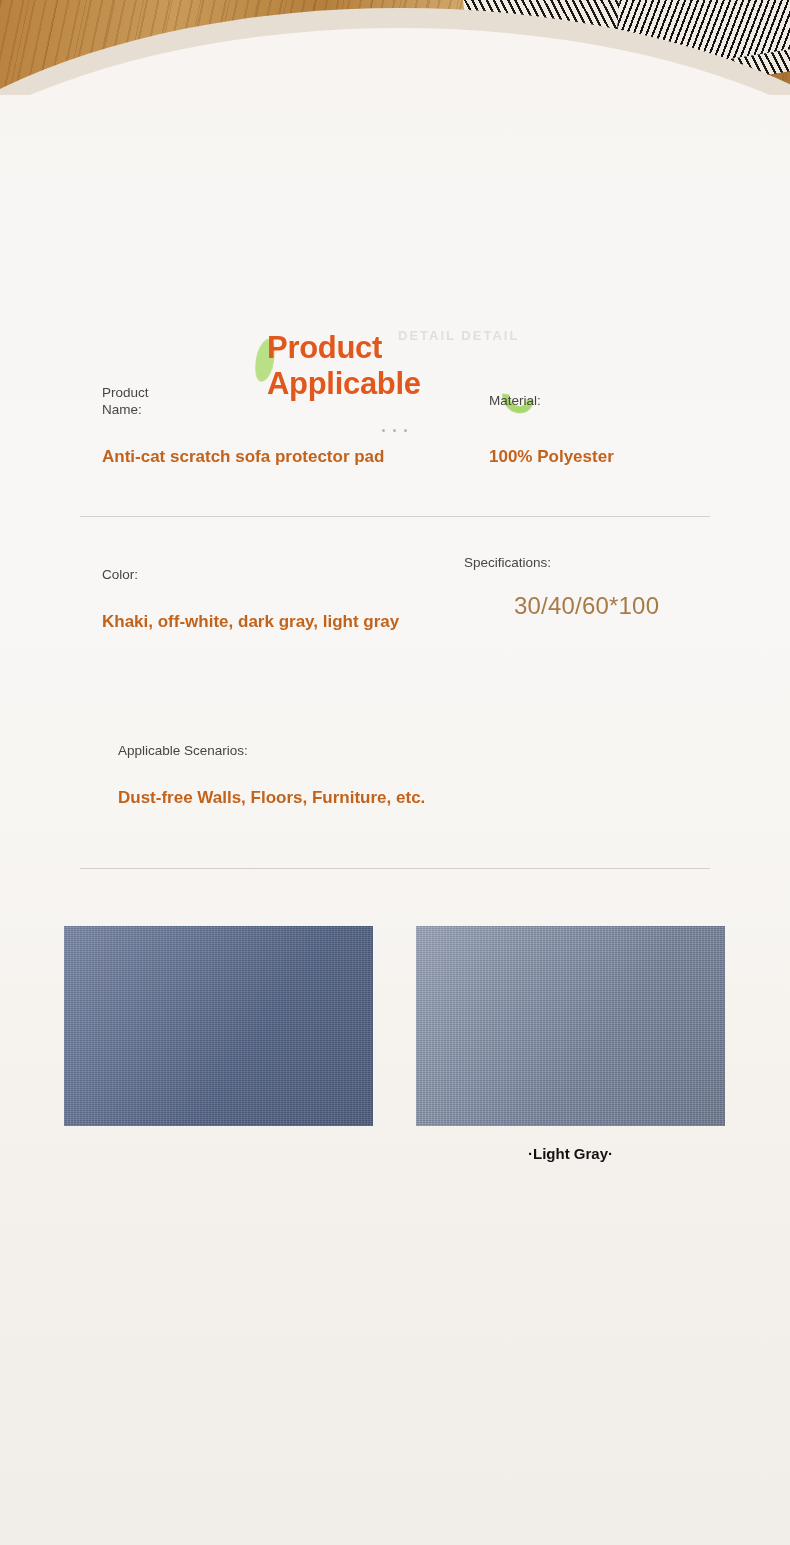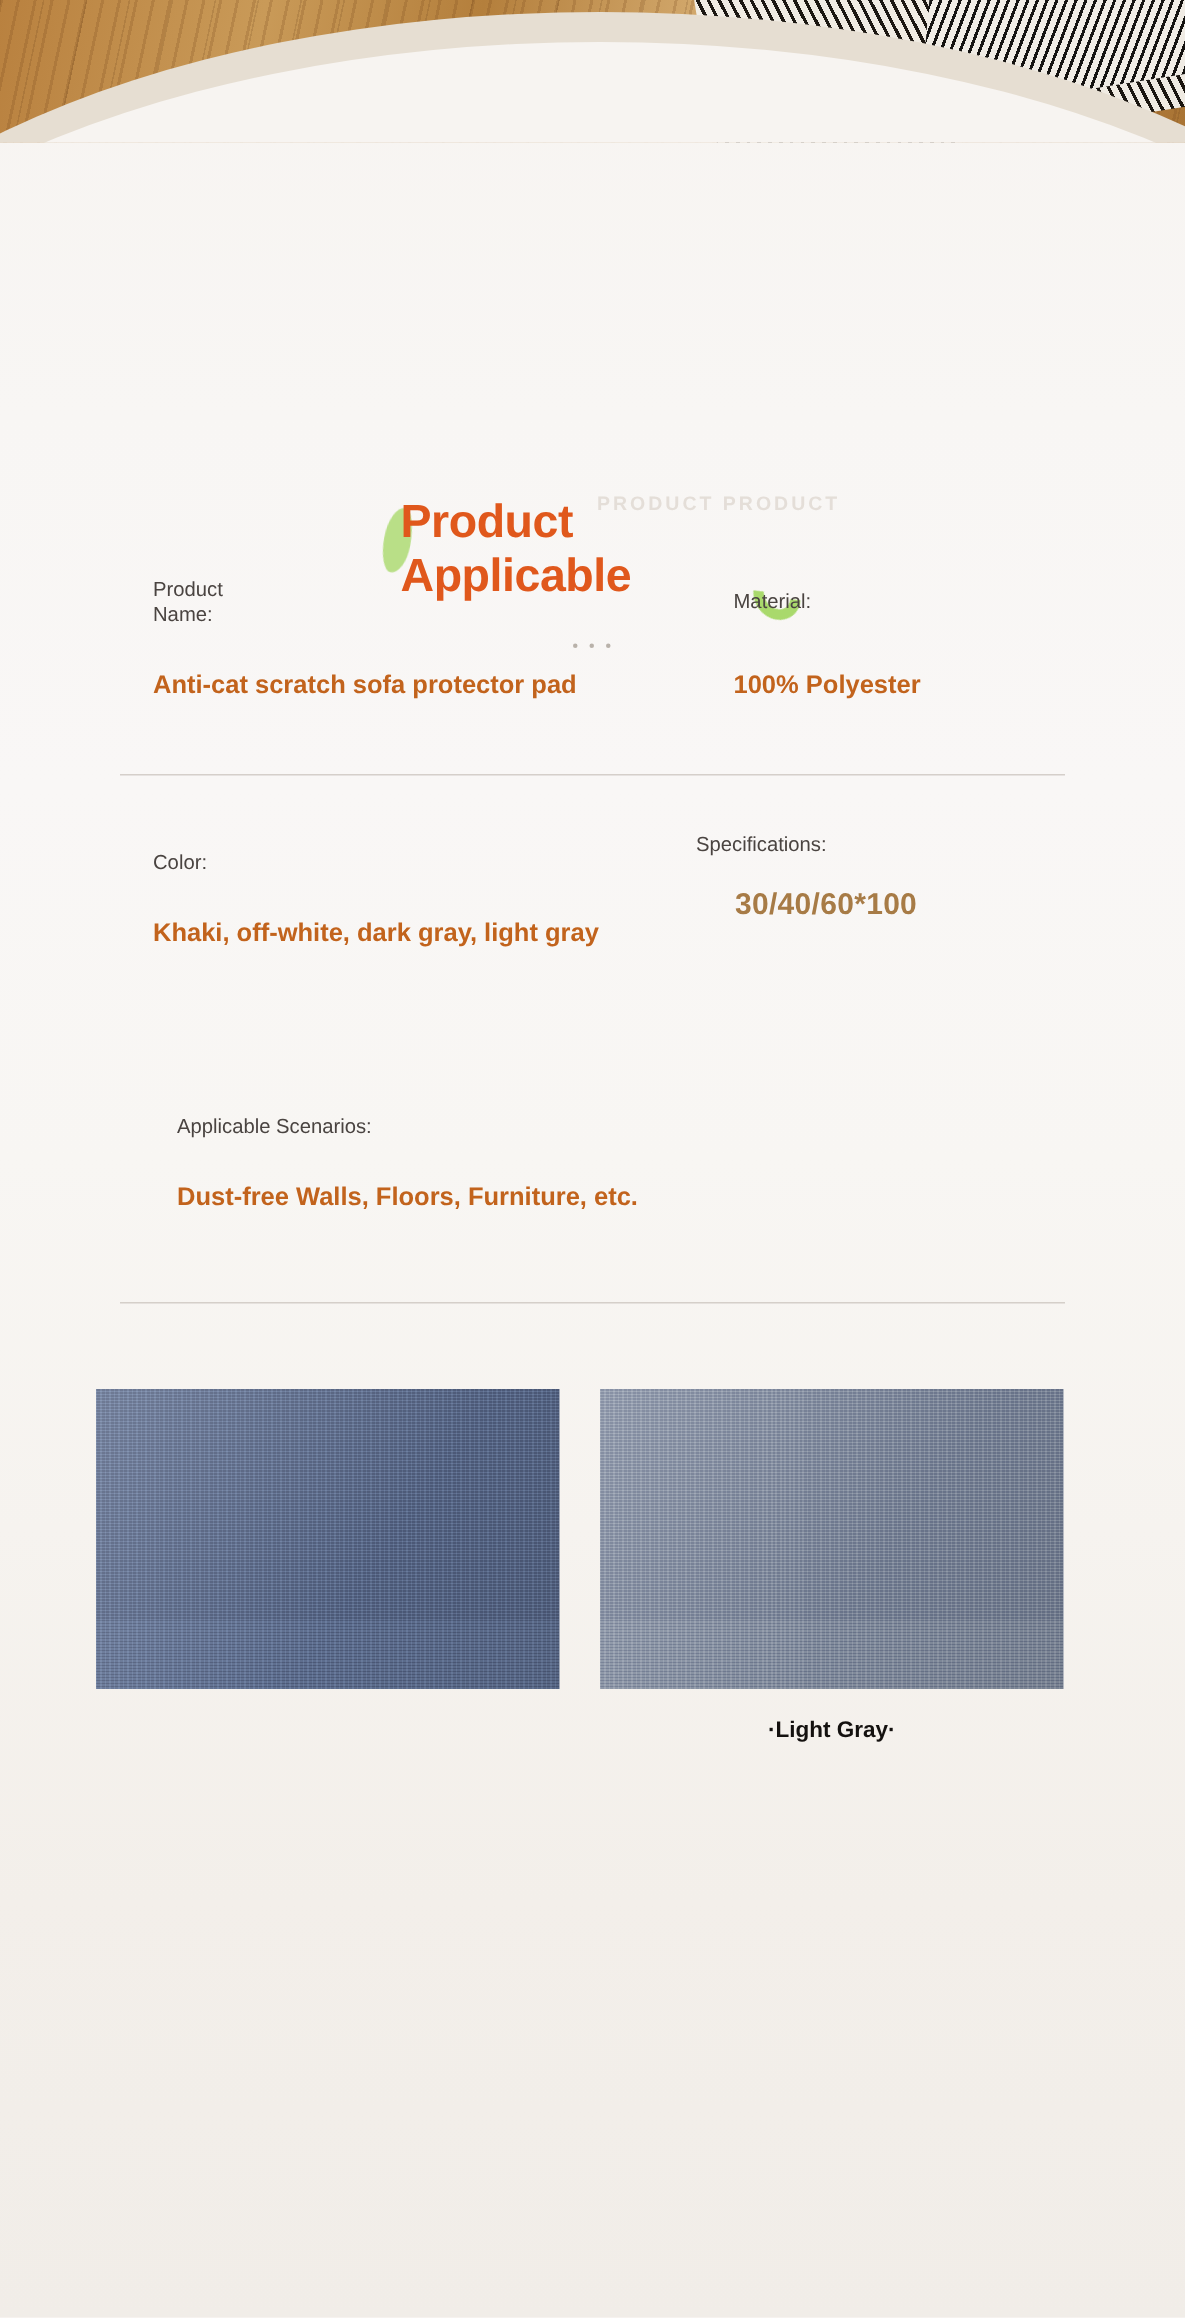--- a/index.html
+++ b/index.html
@@ -133,22 +133,23 @@
   .cell { position:absolute; }
   .cell .lbl {
     font-size:13.5px; line-height:17px;
     color:#4A4441; font-weight:400;
   }
   .cell .val {
     font-size:17px; font-weight:700;
     color:#C2631C; margin-top:0;
   }
   .cell.big .val {
-    font-size:20px; font-weight:700; color:#A77B46;
+    font-size:24px; font-weight:400; color:#A77B46;
     letter-spacing:.2px;
+    margin-left:24px;
   }
 
   .c-name   { left:102px; top:14px; width:330px; }
   .c-name .val { position:absolute; top:63px; left:0; white-space:nowrap; }
   .c-mat    { left:489px; top:22px; width:260px; }
   .c-mat .val { position:absolute; top:55px; left:0; white-space:nowrap; }
 
   .c-color  { left:102px; top:20px; width:340px; }
   .c-color .val { position:absolute; top:46px; left:0; white-space:nowrap; }
   .c-spec   { left:464px; top:8px; width:300px; }
@@ -197,40 +198,40 @@
   .sw-label {
     text-align:center;
     font-size:15px; font-weight:700;
     color:#14110F;
     margin-top:19px;
   }
 
   .p-a { left:64px; top:0; }
   .p-b { left:416px; top:5px; }
   .p-c { left:64px; top:0; }
-  .p-d { left:400px; top:0; }
+  .p-d { left:416px; top:0; }
   .p-b .sw-label { margin-top:14px; }
 </style>
 </head>
 <body>
 
 <div class="page">
 
   <div class="hero">
     <div class="hero-wood"></div>
     <div class="hero-rug"></div>
     <div class="hero-rug2"></div>
     <div class="hero-curve"></div>
     <div class="hero-curve-inner"></div>
   </div>
 
   <div class="title-block">
     <div class="leaf-left"></div>
     <div class="arc-right"></div>
-    <div class="watermark">PRODUCT PRODUCT</div>
+    <div class="watermark">DETAIL DETAIL</div>
     <div class="title">
       <span>Product</span>
       <span class="l2">Applicable</span>
     </div>
     <div class="dots">
       <i></i>
       <i></i>
       <i></i>
     </div>
   </div>

